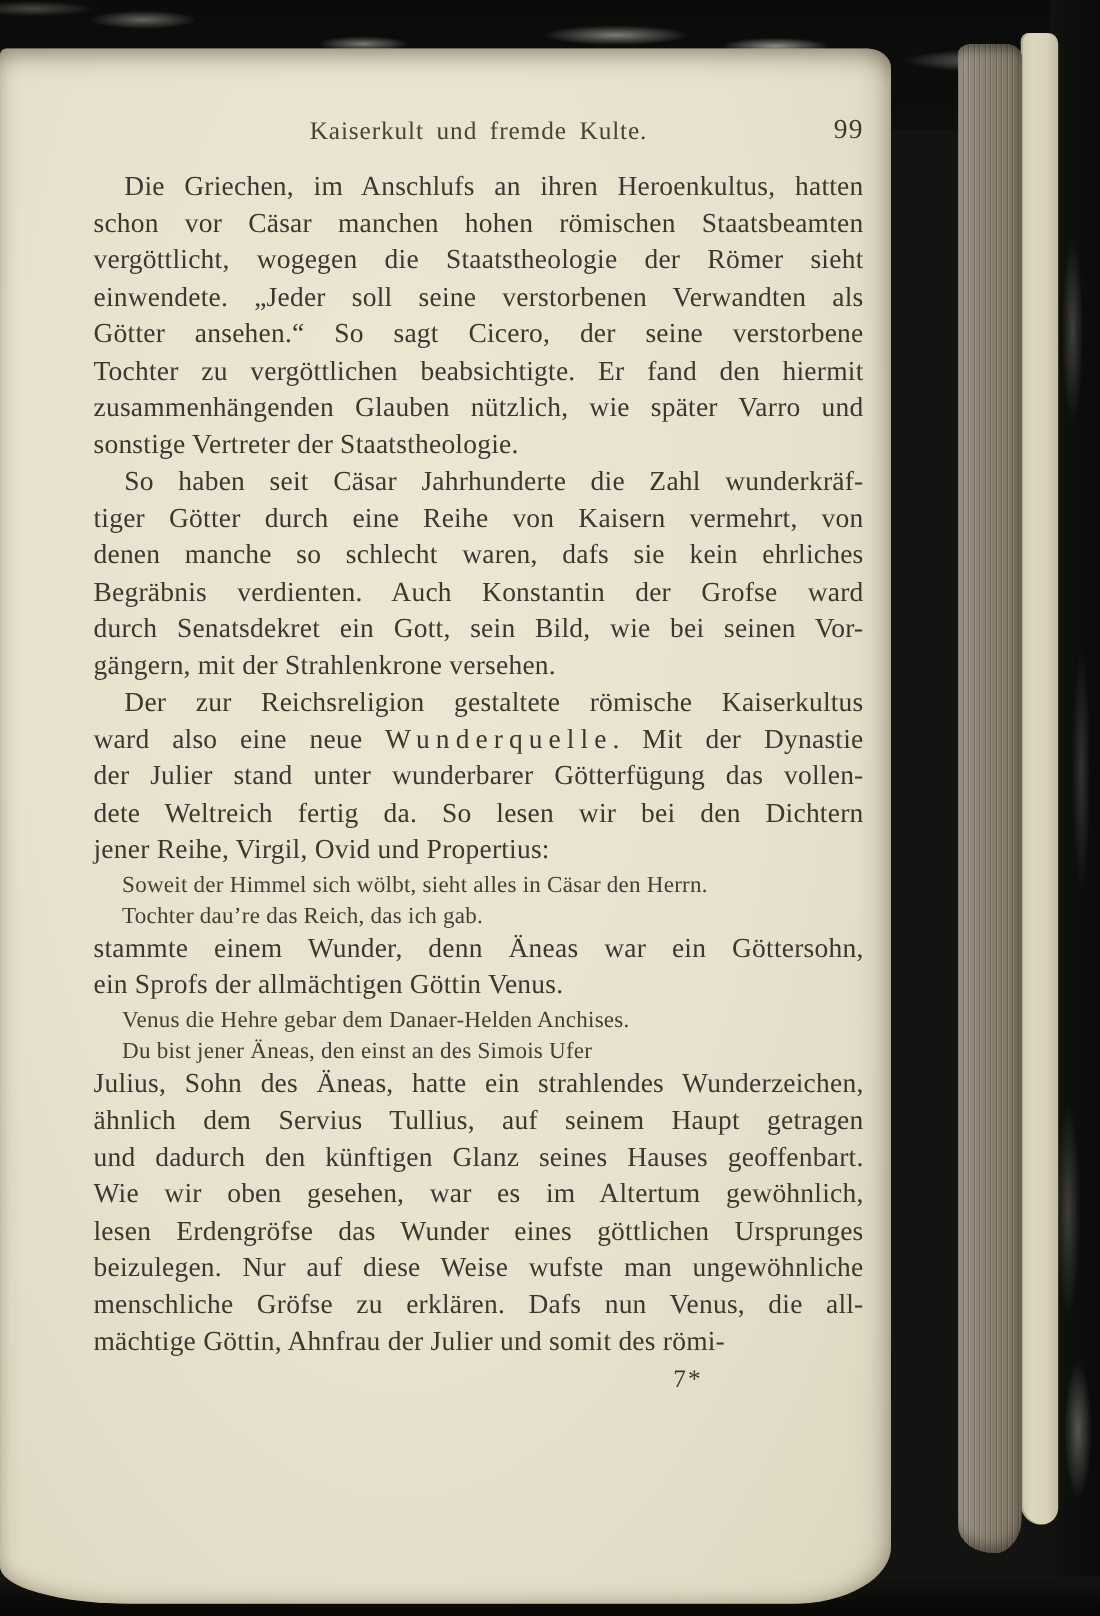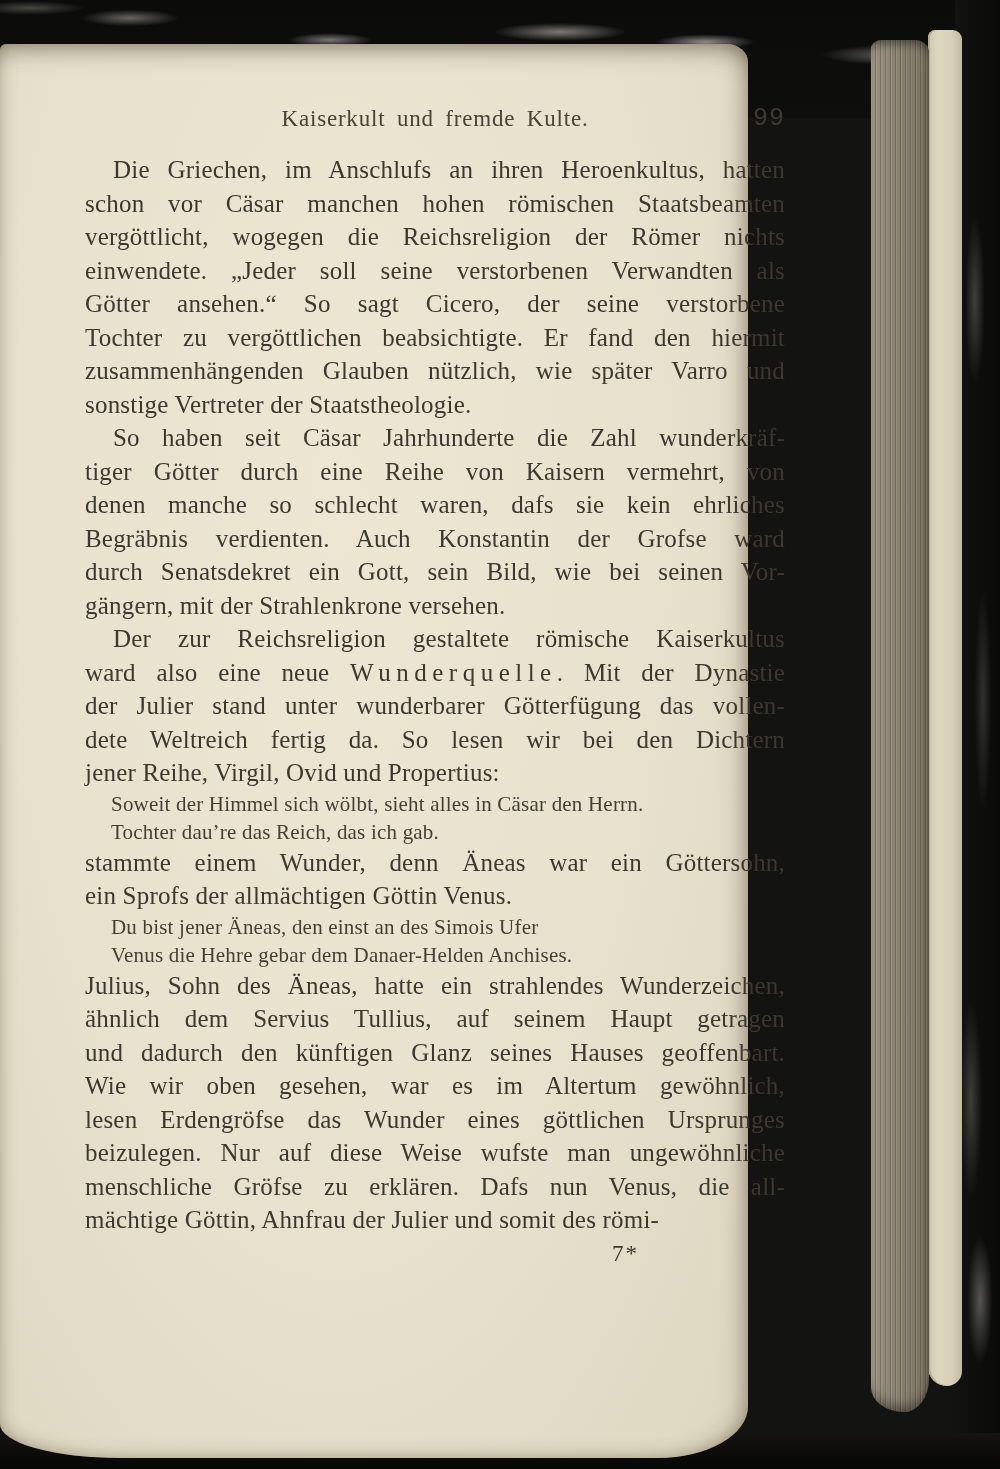--- a/index.html
+++ b/index.html
@@ -53,37 +53,37 @@
   .fore-edge{
     position:absolute;left:871px;top:40px;width:58px;height:1372px;
     background:
       repeating-linear-gradient(90deg, rgba(255,255,255,.10) 0 1px, rgba(0,0,0,0) 1px 4px, rgba(0,0,0,.18) 4px 5px),
       linear-gradient(90deg,#9a9180 0,var(--fore-edge) 40%,#7d7463 85%,#665e4f 100%);
     border-radius:14px 18px 30px 40px / 10px 14px 40px 30px;
     box-shadow:inset 0 12px 10px -8px rgba(0,0,0,.45), inset 0 -14px 12px -8px rgba(0,0,0,.4);
   }
   
   .page{
-    position:absolute;left:0;top:44px;width:748px;height:1414px;
+    position:absolute;left:0;top:44px;width:810px;height:1414px;
     background:radial-gradient(ellipse at 45% 32%, #ece6d3 0%, var(--paper) 55%, var(--paper-edge) 100%);
     border-radius:6px 22px 90px 120px / 6px 18px 52px 34px;
     box-shadow:
       inset 0 18px 24px -14px rgba(70,60,40,.55),
       inset -16px 0 26px -14px rgba(90,78,56,.5),
       inset 12px 0 20px -14px rgba(110,98,70,.32),
       inset 0 -12px 18px -12px rgba(100,90,65,.35);
     color:var(--ink);
   }
   .running-header{
     position:absolute;left:85px;top:62px;width:700px;height:34px;
     font-size:23px;letter-spacing:.8px;word-spacing:5px;color:#474337;
     text-align:center;
   }
   .page-number{
-    position:absolute;right:0;top:-2px;font-size:25px;letter-spacing:1px;color:#3e3a30;font-family:Liberation Mono, monospace;
+    position:absolute;right:0;top:-2px;font-size:25px;letter-spacing:1px;color:#3e3a30;
   }
   .text-column{
     position:absolute;left:85px;top:109px;width:700px;
     font-size:25px;color:var(--ink);letter-spacing:.2px;
   }
   .para{line-height:33.5px;}
   .para .line{text-align:justify;text-align-last:justify;}
   .para .line.last{text-align:justify;text-align-last:auto;}
   .para.indent .line:first-child{text-indent:28px;}
   .spaced{letter-spacing:.22em;}
@@ -107,21 +107,21 @@
   <div class="page">
     <div class="running-header">
       <span class="header-title">Kaiserkult und fremde Kulte.</span>
       <span class="page-number">99</span>
     </div>
 
     <div class="text-column">
       <div class="para indent">
           <div class="line">Die Griechen, im Anschlufs an ihren Heroenkultus, hatten</div>
           <div class="line">schon vor Cäsar manchen hohen römischen Staatsbeamten</div>
-          <div class="line">vergöttlicht, wogegen die Reichsreligion der Römer nichts</div>
+          <div class="line">vergöttlicht, wogegen die Staatstheologie der Römer sieht</div>
           <div class="line">einwendete. „Jeder soll seine verstorbenen Verwandten als</div>
           <div class="line">Götter ansehen.“ So sagt Cicero, der seine verstorbene</div>
           <div class="line">Tochter zu vergöttlichen beabsichtigte. Er fand den hiermit</div>
           <div class="line">zusammenhängenden Glauben nützlich, wie später Varro und</div>
           <div class="line last">sonstige Vertreter der Staatstheologie.</div>
         </div>
       <div class="para indent">
           <div class="line">So haben seit Cäsar Jahrhunderte die Zahl wunderkräf-</div>
           <div class="line">tiger Götter durch eine Reihe von Kaisern vermehrt, von</div>
           <div class="line">denen manche so schlecht waren, dafs sie kein ehrliches</div>
@@ -138,22 +138,22 @@
         </div>
       <div class="quote">
           <div class="line">Soweit der Himmel sich wölbt, sieht alles in Cäsar den Herrn.</div>
           <div class="line">Tochter dau’re das Reich, das ich gab.</div>
         </div>
       <div class="para">
           <div class="line">stammte einem Wunder, denn Äneas war ein Göttersohn,</div>
           <div class="line last">ein Sprofs der allmächtigen Göttin Venus.</div>
         </div>
       <div class="quote">
+          <div class="line last">Venus die Hehre gebar dem Danaer-Helden Anchises.</div>
           <div class="line">Du bist jener Äneas, den einst an des Simois Ufer</div>
-          <div class="line last">Venus die Hehre gebar dem Danaer-Helden Anchises.</div>
         </div>
       <div class="para">
           <div class="line">Julius, Sohn des Äneas, hatte ein strahlendes Wunderzeichen,</div>
           <div class="line">ähnlich dem Servius Tullius, auf seinem Haupt getragen</div>
           <div class="line">und dadurch den künftigen Glanz seines Hauses geoffenbart.</div>
           <div class="line">Wie wir oben gesehen, war es im Altertum gewöhnlich,</div>
           <div class="line">lesen Erdengröfse das Wunder eines göttlichen Ursprunges</div>
           <div class="line">beizulegen. Nur auf diese Weise wufste man ungewöhnliche</div>
           <div class="line">menschliche Gröfse zu erklären. Dafs nun Venus, die all-</div>
           <div class="line last">mächtige Göttin, Ahnfrau der Julier und somit des römi-</div>

